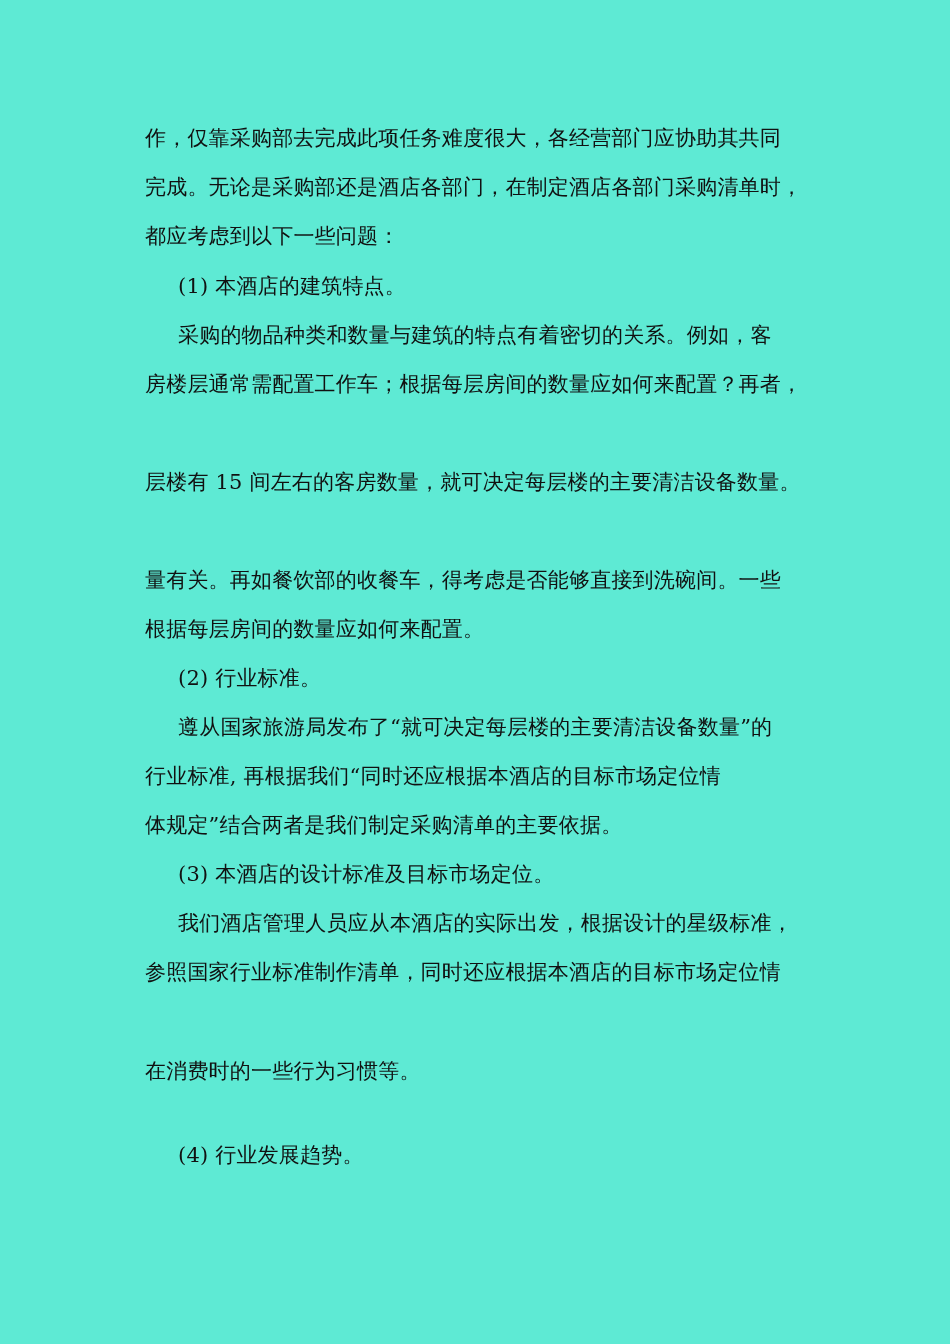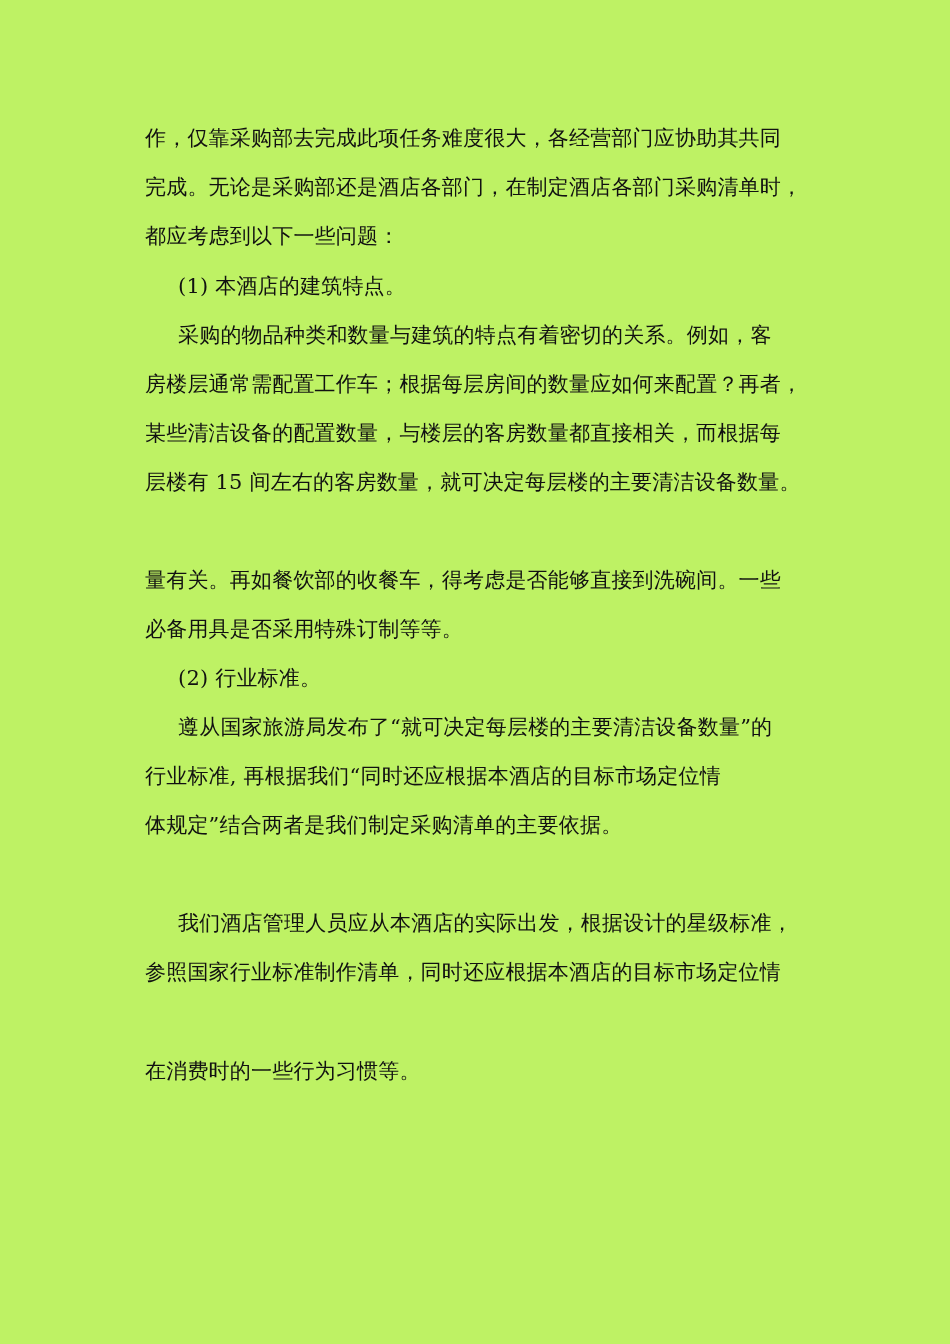--- a/index.html
+++ b/index.html
@@ -13,21 +13,21 @@
       position: relative;
       overflow: hidden;
       font-family: "DejaVu Serif", "Liberation Serif", serif;
       color: #111111;
     }
     .page {
       position: absolute;
       left: 0; top: 0;
       width: 950px;
       height: 1344px;
-      background: #bef264;
+      background: #5eead4;
     }
     .line {
       position: absolute;
       left: 145px;
       font-size: 21px;
       line-height: 28px;
       white-space: nowrap;
       letter-spacing: 0.2px;
     }
     .indent { left: 178px; }
@@ -35,24 +35,25 @@
 </head>
 <body>
 
 <div class="page">
   <div class="line" style="top:124px">作，仅靠采购部去完成此项任务难度很大，各经营部门应协助其共同</div>
   <div class="line" style="top:173px">完成。无论是采购部还是酒店各部门，在制定酒店各部门采购清单时，</div>
   <div class="line" style="top:222px">都应考虑到以下一些问题：</div>
   <div class="line indent" style="top:272px">(1) 本酒店的建筑特点。</div>
   <div class="line indent" style="top:321px">采购的物品种类和数量与建筑的特点有着密切的关系。例如，客</div>
   <div class="line" style="top:370px">房楼层通常需配置工作车；根据每层房间的数量应如何来配置？再者，</div>
-  <div class="line" style="top:419px">某些清洁设备的配置数量，与楼层的客房数量都直接相关，而根据每</div>
   <div class="line" style="top:468px">层楼有 15 间左右的客房数量，就可决定每层楼的主要清洁设备数量。</div>
   <div class="line" style="top:566px">量有关。再如餐饮部的收餐车，得考虑是否能够直接到洗碗间。一些</div>
-  <div class="line" style="top:615px">必备用具是否采用特殊订制等等。</div>
+  <div class="line" style="top:615px">根据每层房间的数量应如何来配置。</div>
   <div class="line indent" style="top:664px">(2) 行业标准。</div>
   <div class="line indent" style="top:713px">遵从国家旅游局发布了“就可决定每层楼的主要清洁设备数量”的</div>
   <div class="line" style="top:762px">行业标准, 再根据我们“同时还应根据本酒店的目标市场定位情</div>
   <div class="line" style="top:811px">体规定”结合两者是我们制定采购清单的主要依据。</div>
+  <div class="line indent" style="top:860px">(3) 本酒店的设计标准及目标市场定位。</div>
   <div class="line indent" style="top:909px">我们酒店管理人员应从本酒店的实际出发，根据设计的星级标准，</div>
   <div class="line" style="top:958px">参照国家行业标准制作清单，同时还应根据本酒店的目标市场定位情</div>
   <div class="line" style="top:1057px">在消费时的一些行为习惯等。</div>
+  <div class="line indent" style="top:1141px">(4) 行业发展趋势。</div>
 </div>
 
 </body></html>

